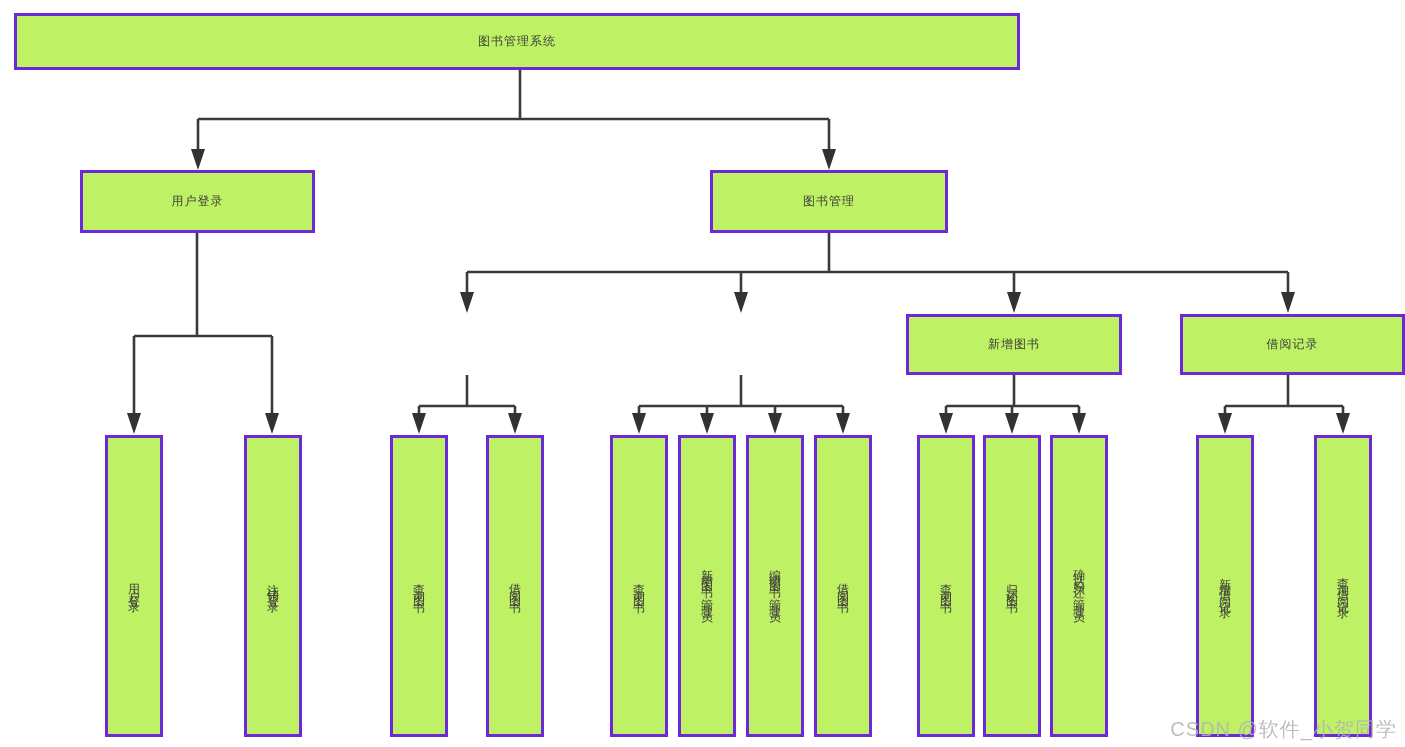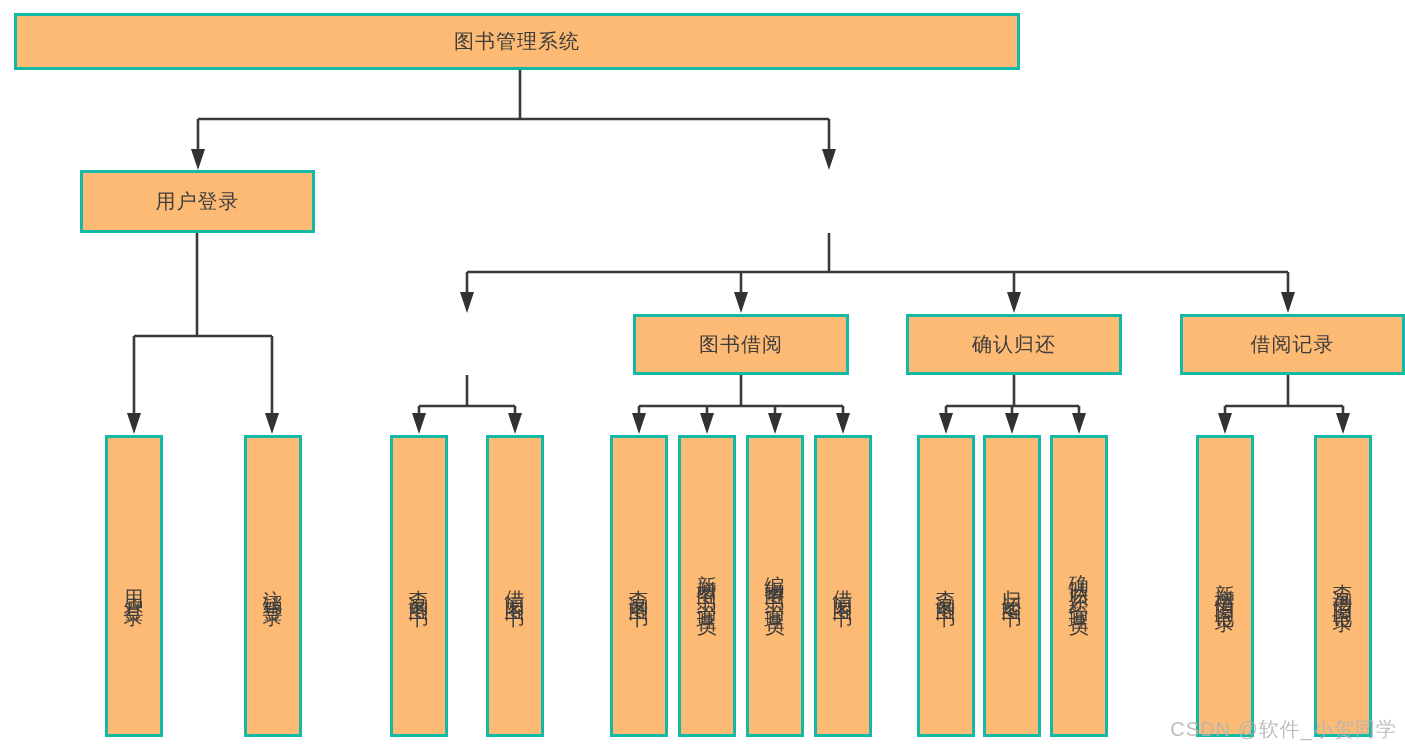--- a/index.html
+++ b/index.html
@@ -2,23 +2,23 @@
 <html><head>
 <meta charset="utf-8">
 <style>
   html,body{margin:0;padding:0;background:#fff;}
   #stage{
     position:relative;width:1405px;height:747px;background:#fff;overflow:hidden;
     font-family:"Liberation Sans","DejaVu Sans",sans-serif;
   }
   #wires{position:absolute;left:0;top:0;width:1405px;height:747px;z-index:1;}
   .box{
-    position:absolute;box-sizing:border-box;background:#fdba74;
-    border:3px solid #14b8a6;display:flex;align-items:center;justify-content:center;
-    color:#3d3d3d;font-size:20px;z-index:2;
+    position:absolute;box-sizing:border-box;background:#bef264;
+    border:3px solid #6d28d9;display:flex;align-items:center;justify-content:center;
+    color:#3d3d3d;font-size:12px;z-index:2;
   }
   .box.h span{white-space:nowrap;letter-spacing:1px;}
   .box.v span{
     writing-mode:vertical-rl;text-orientation:mixed;
     letter-spacing:6px;line-height:1;white-space:nowrap;
   }
   .watermark{
     position:absolute;z-index:6;color:#b3b3b3;font-size:20px;
     letter-spacing:1px;opacity:.85;white-space:nowrap;text-align:right;
   }
@@ -66,26 +66,26 @@
     <path class="arrow" d="M1336 413 L1350 413 L1343 434 Z"></path>
   </svg>
 
   <div class="box h" style="left:14px;top:13px;width:1006px;height:57px">
     <span>图书管理系统</span>
   </div>
 
   <div class="box h" style="left:80px;top:170px;width:235px;height:63px">
     <span>用户登录</span>
   </div>
+  <div class="box h" style="left:710px;top:170px;width:238px;height:63px">
+    <span>图书管理</span>
+  </div>
 
-  <div class="box h" style="left:633px;top:314px;width:216px;height:61px">
-    <span>图书借阅</span>
-  </div>
   <div class="box h" style="left:906px;top:314px;width:216px;height:61px">
-    <span>确认归还</span>
+    <span>新增图书</span>
   </div>
   <div class="box h" style="left:1180px;top:314px;width:225px;height:61px">
     <span>借阅记录</span>
   </div>
 
   <div class="box v" style="left:105px;top:435px;width:58px;height:302px">
     <span>用户登录</span>
   </div>
   <div class="box v" style="left:244px;top:435px;width:58px;height:302px">
     <span>注销登录</span>

